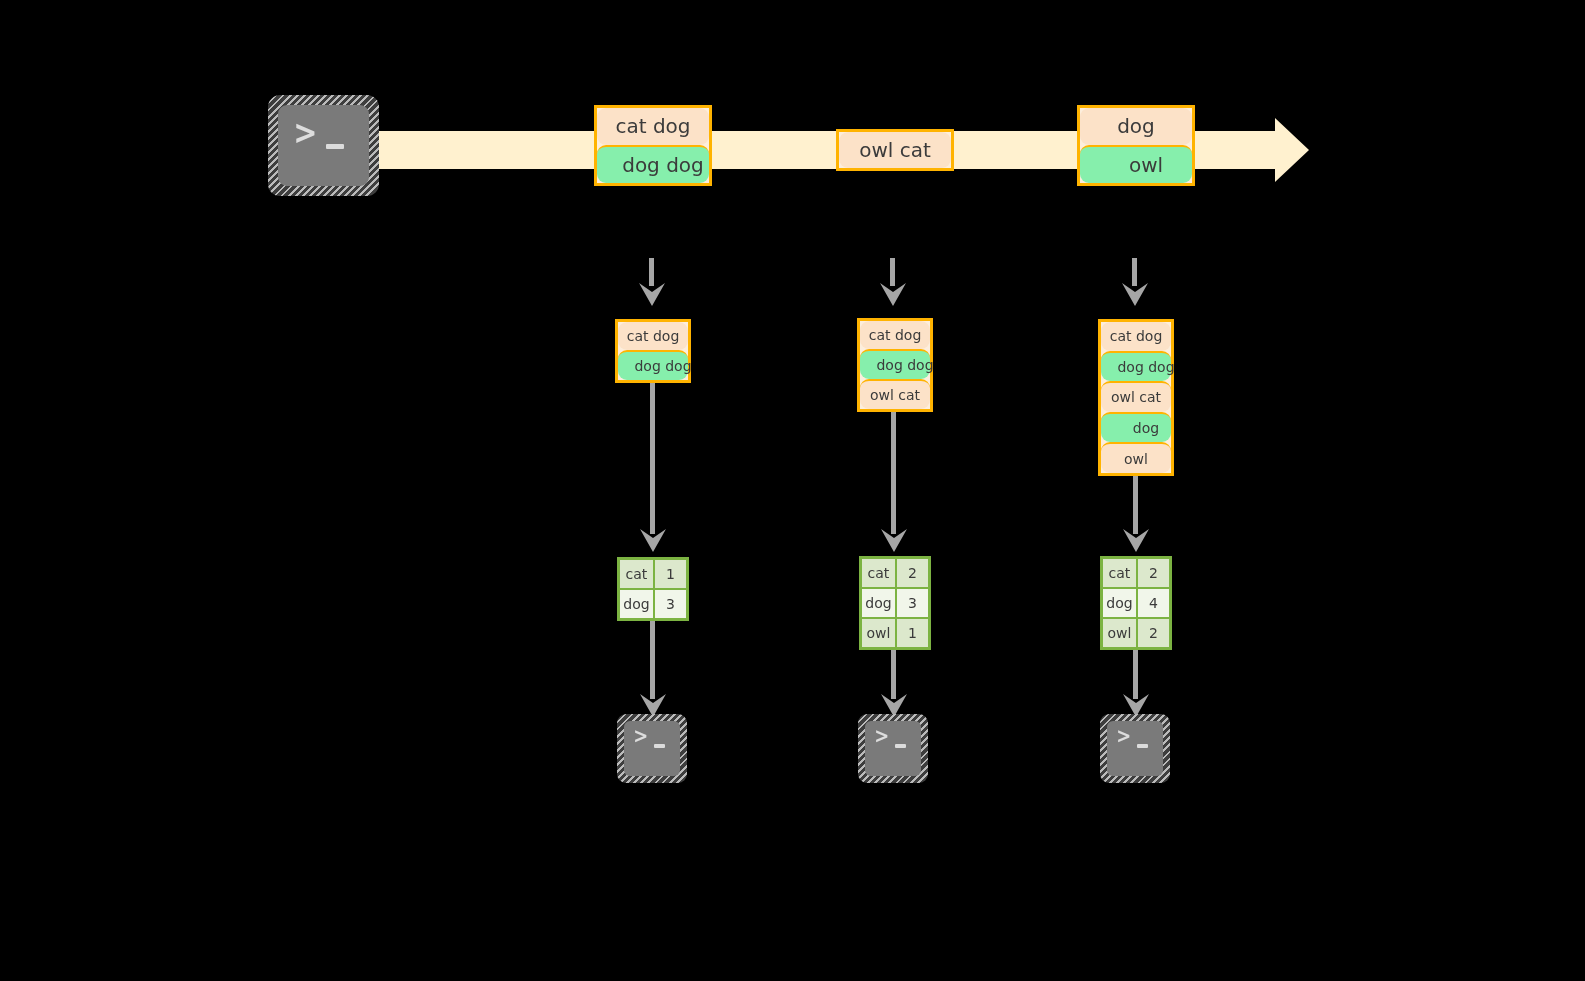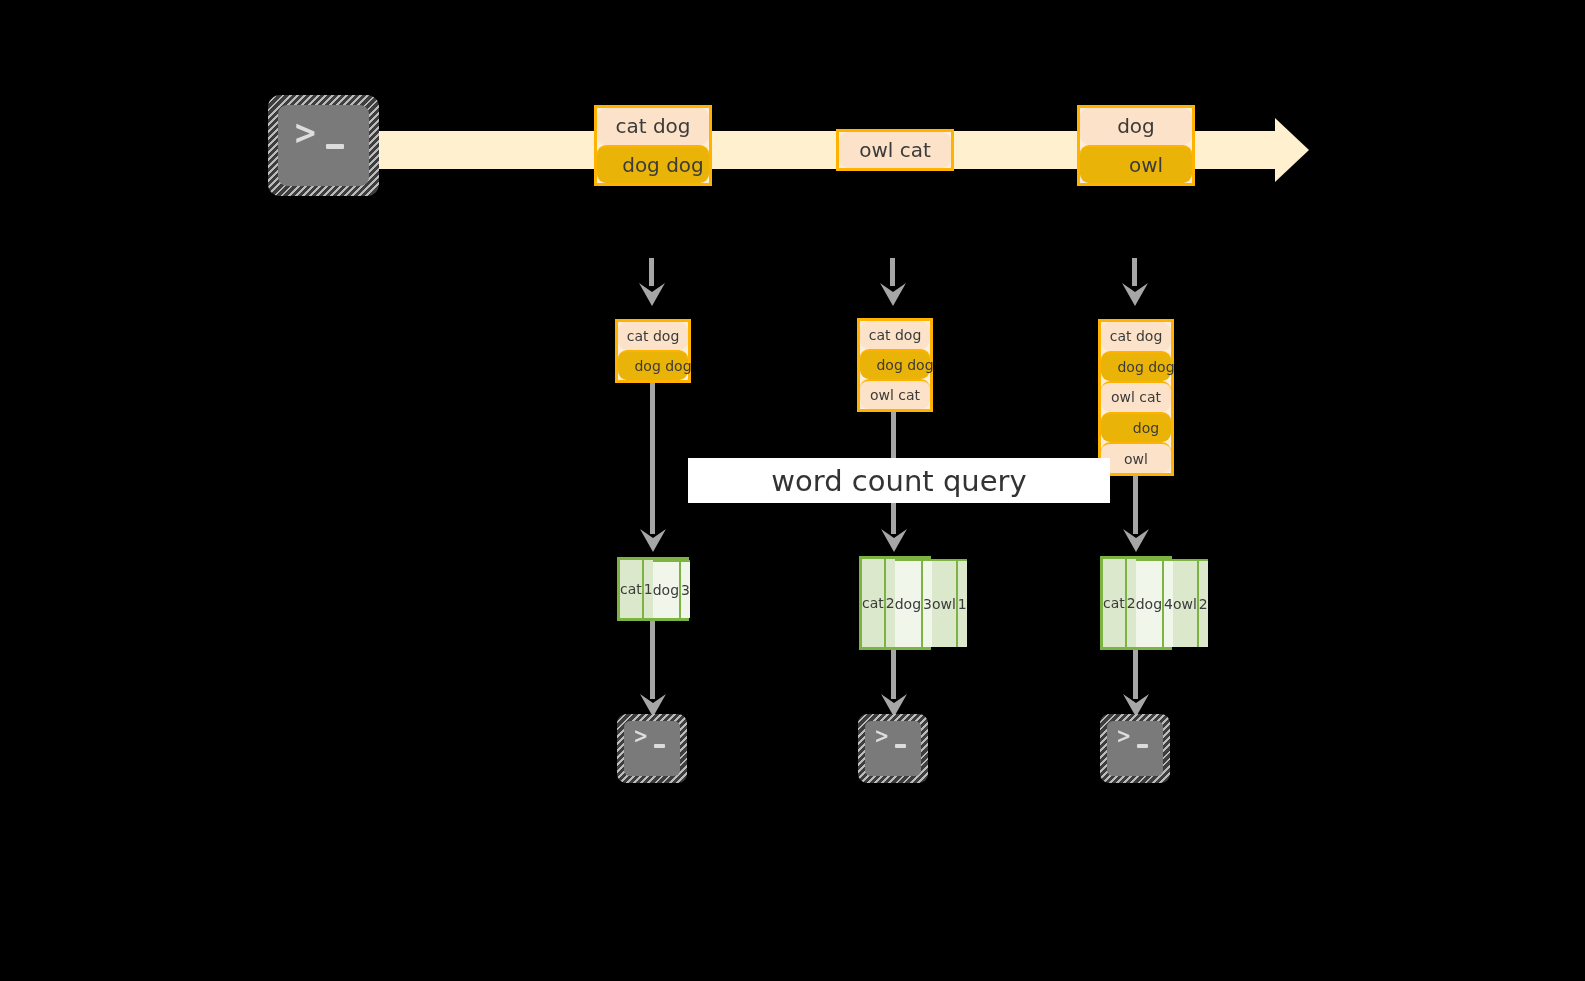--- a/index.html
+++ b/index.html
@@ -80,30 +80,30 @@
     flex: 1 1 0;
     display: flex;
     align-items: center;
     justify-content: center;
     color: #3b3b3b;
     white-space: nowrap;
     box-sizing: border-box;
     border-radius: 9px;
   }
   .rec-cell.dark  { background: #FCE2C8; }
-  .rec-cell.light { background: #eab308; padding-left: 20px; }
+  .rec-cell.light { background: #86efac; padding-left: 20px; }
   .rec-cell + .rec-cell { border-top: 2px solid #FFB300; }
 
   
   .res-box {
     position: absolute;
     box-sizing: border-box;
     border: 3px solid #7CB342;
     display: flex;
-    flex-direction: row;
+    flex-direction: column;
     background: #EAF2E0;
   }
   .res-row {
     flex: 1 1 0;
     display: flex;
     box-sizing: border-box;
   }
   .res-row + .res-row { border-top: 2px solid #7CB342; }
   .res-word {
     flex: 0 0 53%;
@@ -221,23 +221,20 @@
   <div class="conn-line" style="left:891px; top:412px; width:5px; height:122px;"></div>
   <svg class="conn-head" style="left:878px; top:528px; width:32px; height:26px;" viewBox="0 0 32 26">
     <path d="M3 1 L16 24 L29 1 L16 10 Z" fill="#a6a6a6"></path>
   </svg>
 
   <div class="conn-line" style="left:1133px; top:476px; width:5px; height:58px;"></div>
   <svg class="conn-head" style="left:1120px; top:528px; width:32px; height:26px;" viewBox="0 0 32 26">
     <path d="M3 1 L16 24 L29 1 L16 10 Z" fill="#a6a6a6"></path>
   </svg>
 
-  <div class="query-banner" style="left:688px; top:458px; width:422px; height:45px; font-size:29px;">
-    <span>word count query</span>
-  </div>
 
   <div class="res-box" style="left:617px; top:557px; width:72px; height:64px; font-size:14px;">
     <div class="res-row dark">
       <div class="res-word">cat</div>
       <div class="res-count">1</div>
     </div>
     <div class="res-row light">
       <div class="res-word">dog</div>
       <div class="res-count">3</div>
     </div>

